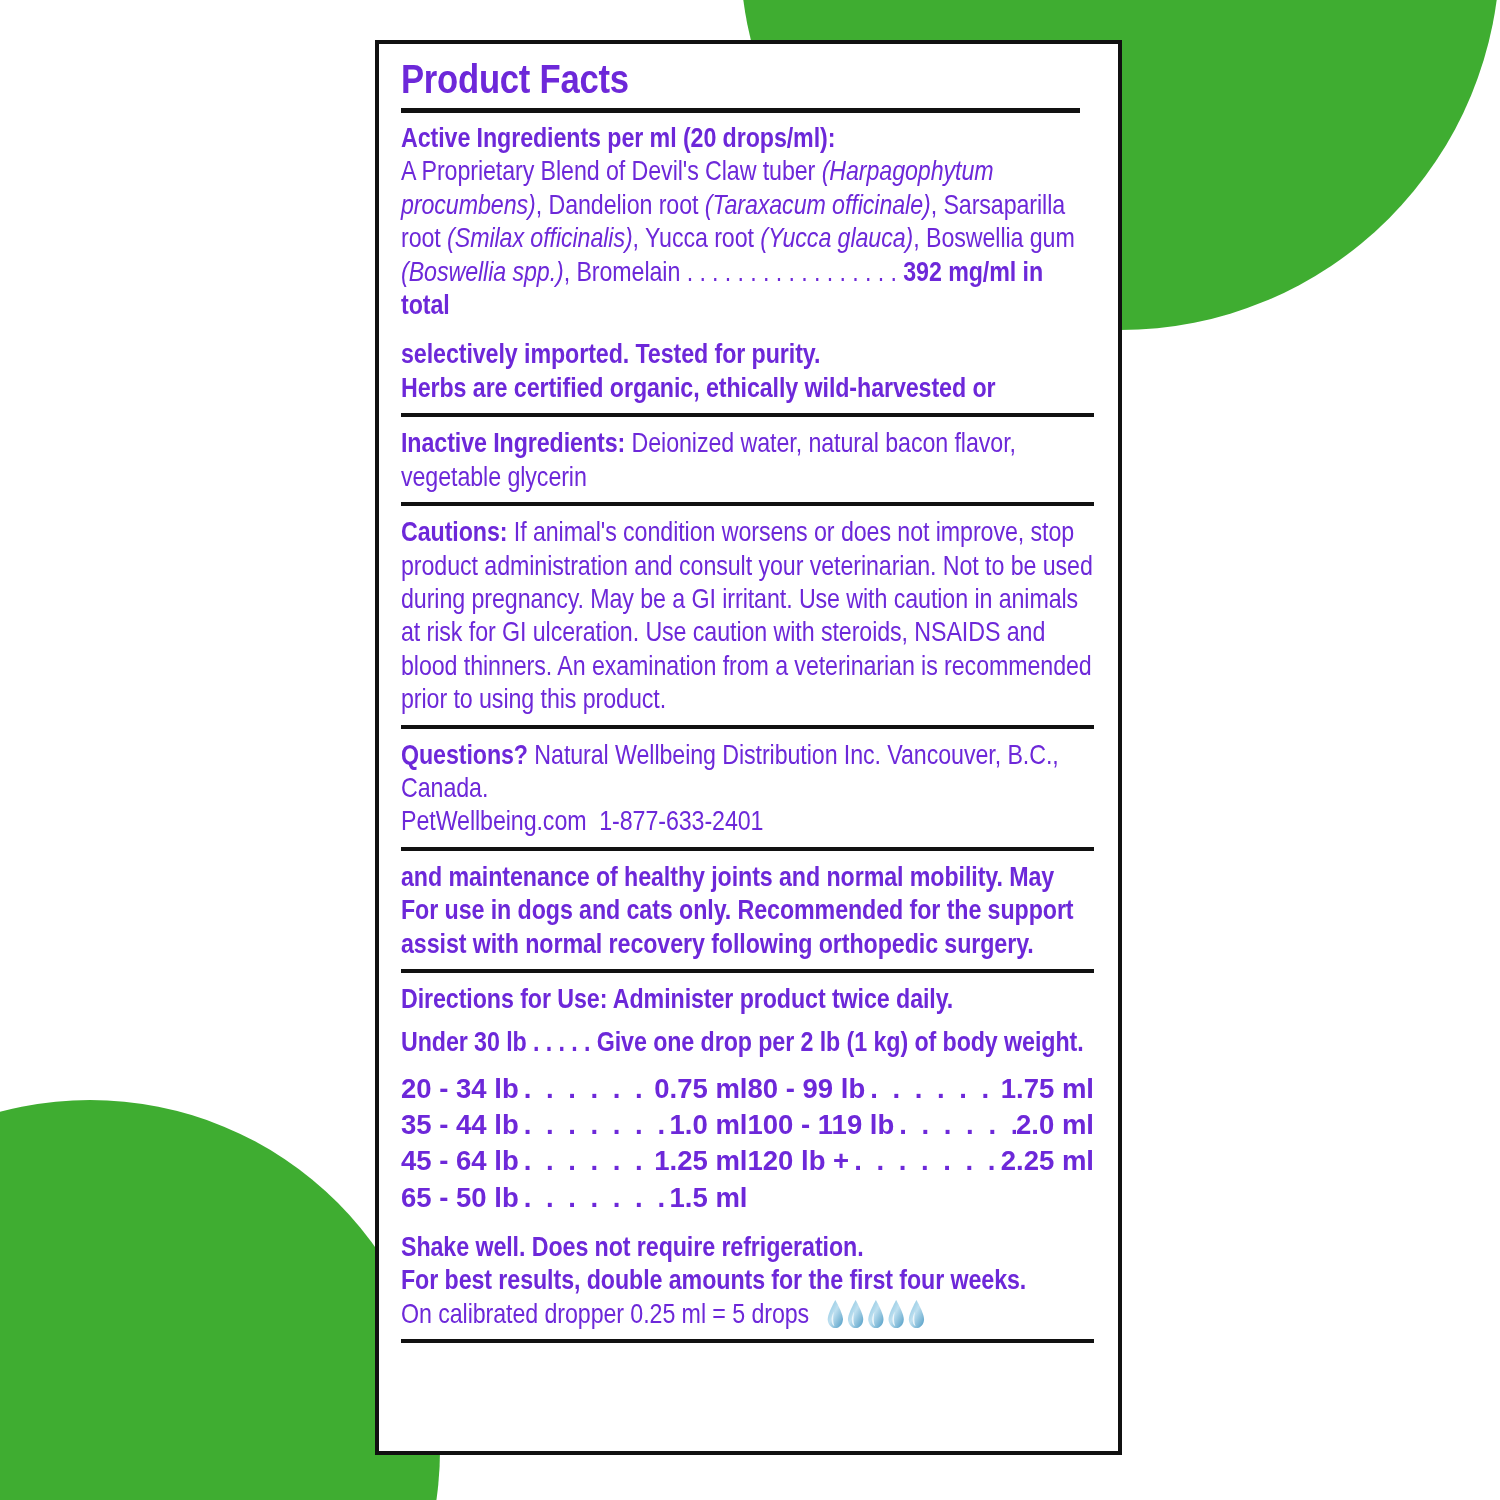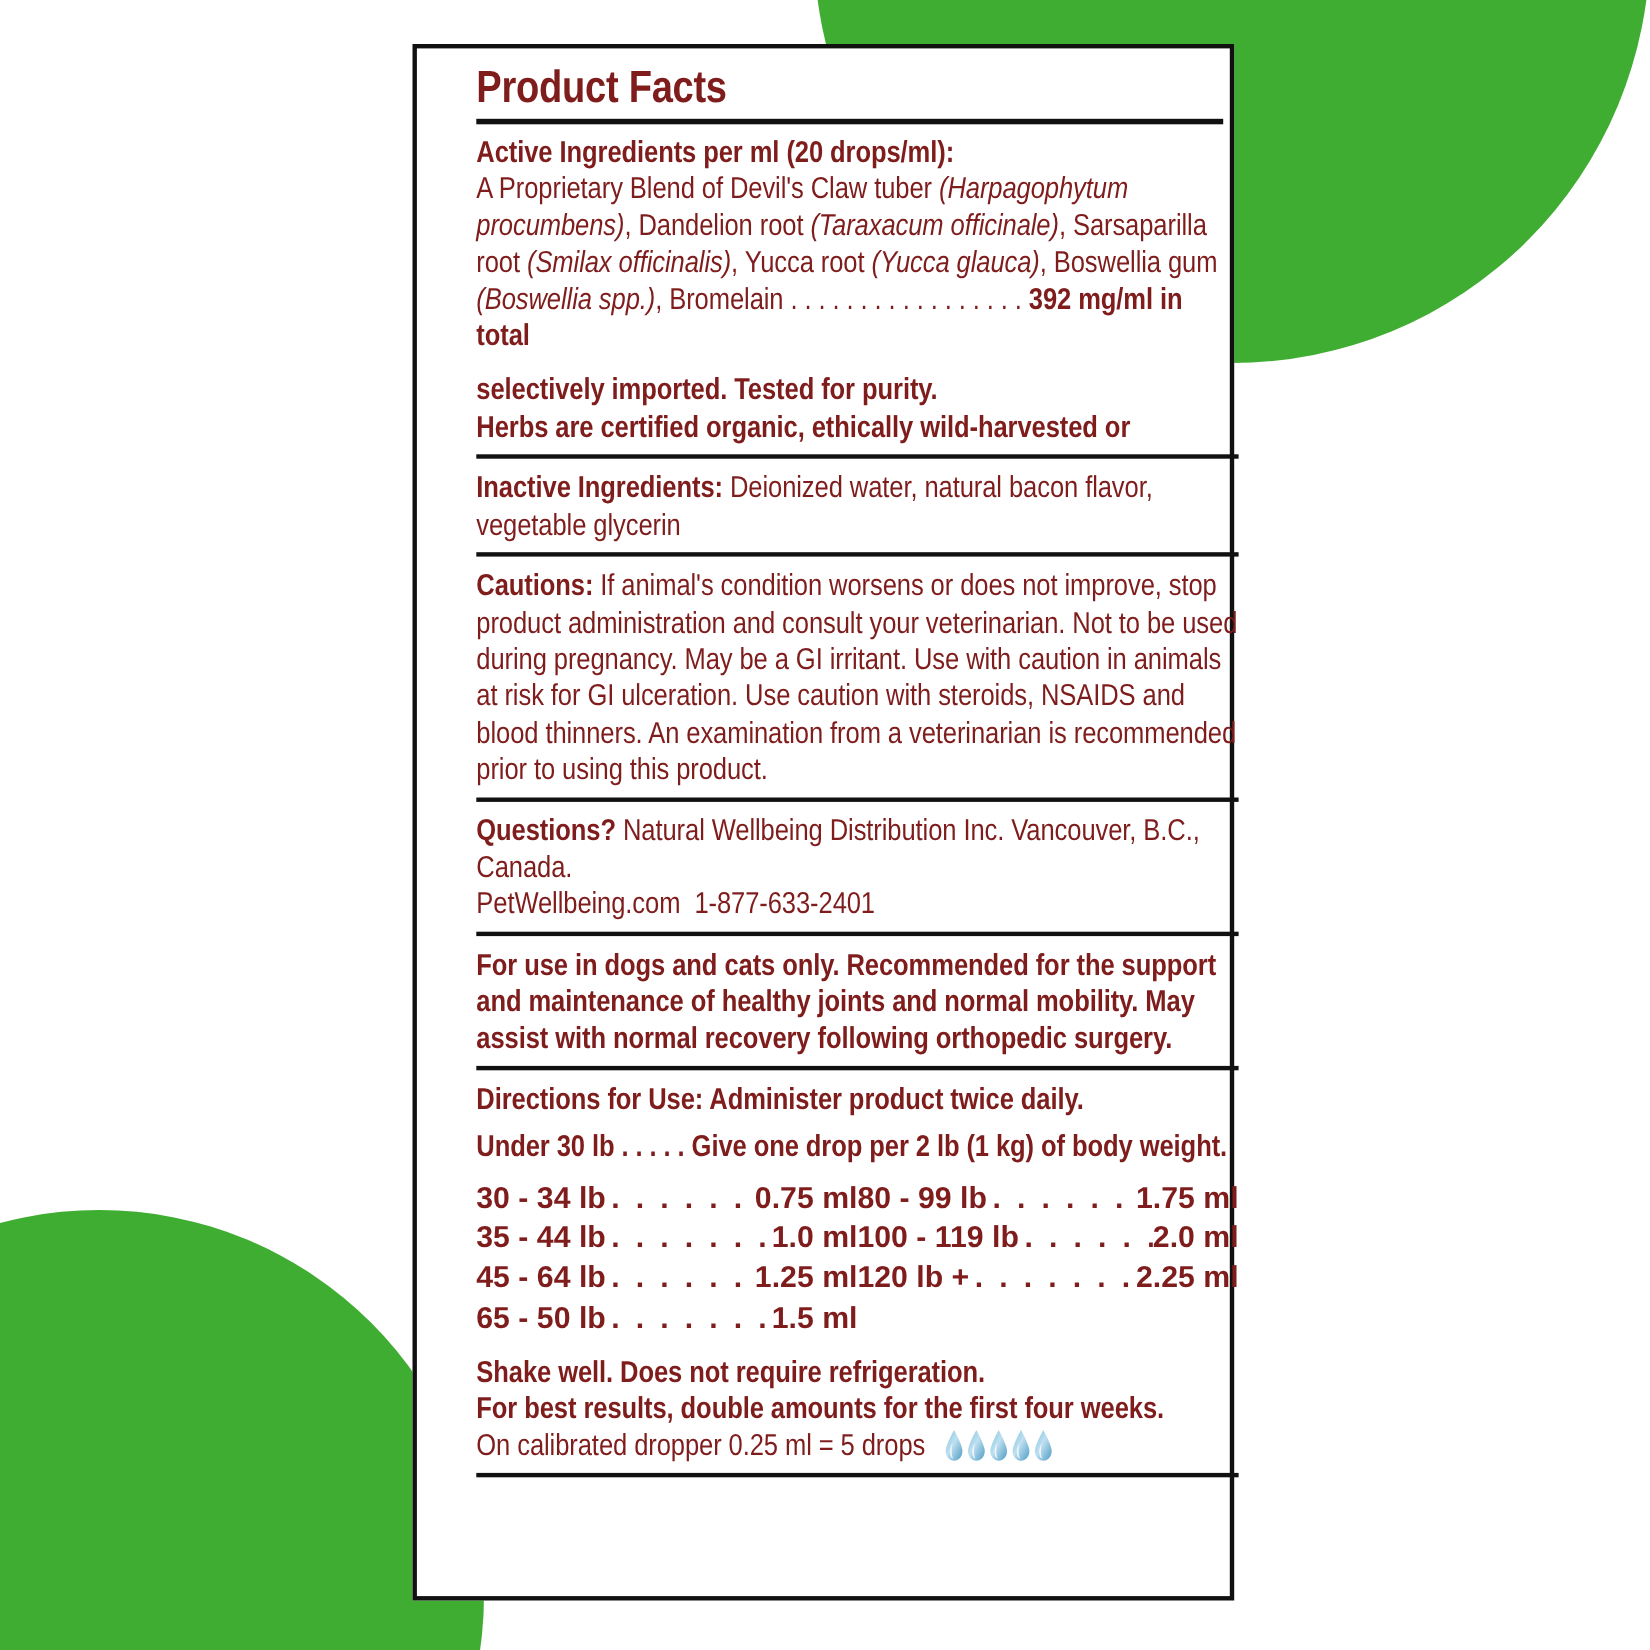--- a/index.html
+++ b/index.html
@@ -49,22 +49,21 @@
     height: 1415px;
     background: #ffffff;
     border: 4px solid #111111;
     box-sizing: border-box;
     z-index: 5;
     padding: 14px 24px 0 22px;
   }
 
   .inner {
     width: 100%;
-    color: #7f1d1d;
-    margin-left: 32px;
+    color: #6d28d9;
   }
 
   
   .cond {
     display: block;
     transform: scaleX(0.845);
     transform-origin: left center;
     width: 118.3%;
   }
 
@@ -202,45 +201,45 @@
         </p>
         <p>
           <span class="cond"><span>PetWellbeing.com</span>&nbsp;&nbsp;<span>1-877-633-2401</span></span>
         </p>
       </div>
 
       <hr class="rule">
 
       <div class="block-bold">
         <p>
+            <span class="cond">and maintenance of healthy joints and normal mobility. May</span>
+          </p>
+        <p>
             <span class="cond">For use in dogs and cats only. Recommended for the support</span>
-          </p>
-        <p>
-            <span class="cond">and maintenance of healthy joints and normal mobility. May</span>
           </p>
         <p>
             <span class="cond">assist with normal recovery following orthopedic surgery.</span>
           </p>
       </div>
 
       <hr class="rule">
 
       <div>
         <p>
           <span class="cond b">Directions for Use: Administer product twice daily.</span>
         </p>
 
         <p class="under30">
           <span class="cond"><span>Under 30 lb</span><span> . . . . . </span><span>Give one drop per 2 lb (1 kg) of body weight.</span></span>
         </p>
 
         <div class="dose-wrap">
           <div class="dose-col">
             <div class="dose-row">
-              <span class="dose-lbl">30 - 34 lb</span>
+              <span class="dose-lbl">20 - 34 lb</span>
               <span class="dose-dots">. . . . . . . . . . . . . .</span>
               <span class="dose-val">0.75 ml</span>
             </div>
             <div class="dose-row">
               <span class="dose-lbl">35 - 44 lb</span>
               <span class="dose-dots">. . . . . . . . . . . . . .</span>
               <span class="dose-val">1.0 ml</span>
             </div>
             <div class="dose-row">
               <span class="dose-lbl">45 - 64 lb</span>

